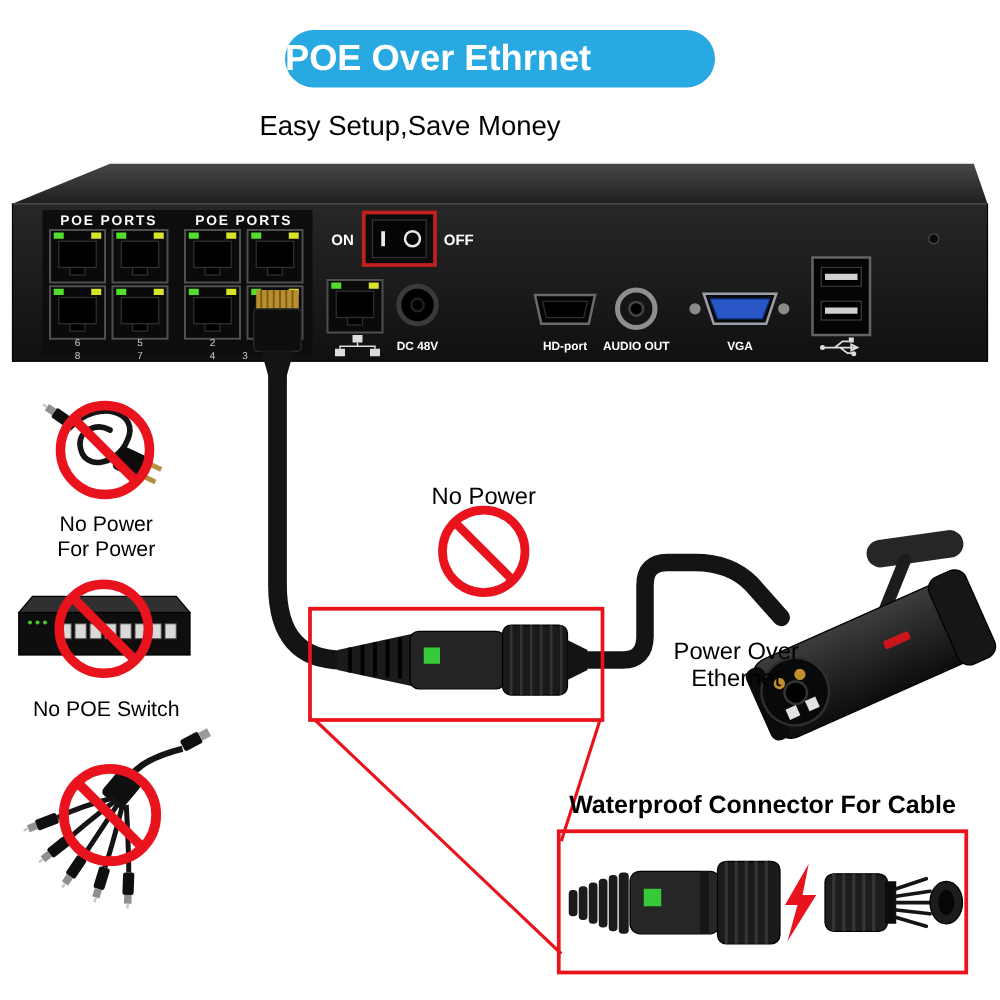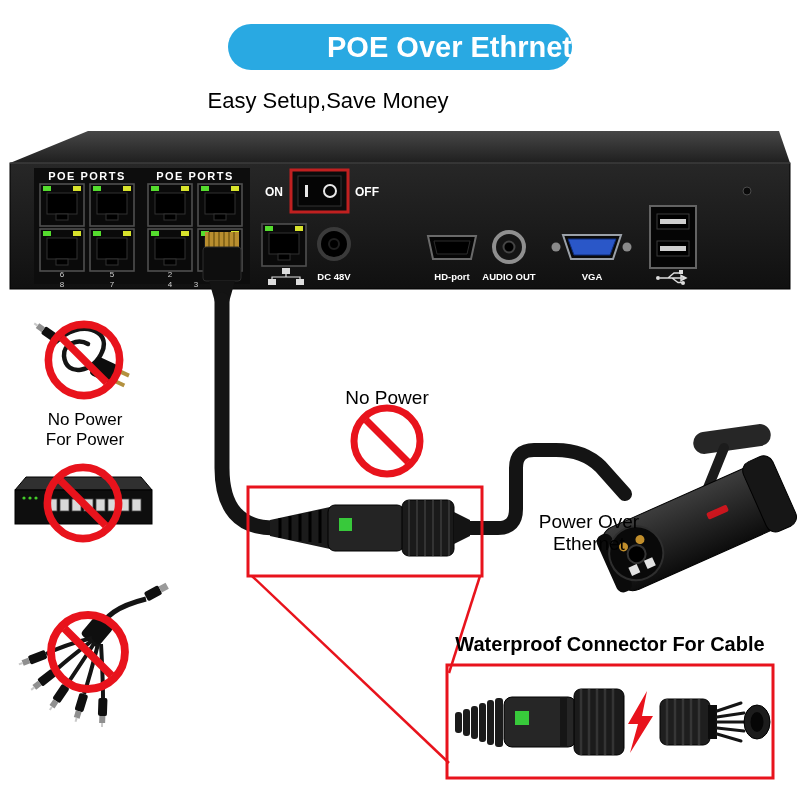--- a/index.html
+++ b/index.html
@@ -10,21 +10,21 @@
     --vga_blue:#2a57c8;
     --indicator_green:#38c93b;
   }
   html,body{margin:0;padding:0;background:#fff;}
   .stage{position:relative;width:800px;height:800px;background:#fff;overflow:hidden;
          font-family:"Liberation Sans",sans-serif;color:#000;}
   .stage svg{position:absolute;left:0;top:0;}
   .label{position:absolute;text-align:center;line-height:1.15;}
   .banner{position:absolute;left:228px;top:24px;width:344px;height:46px;line-height:46px;
           background:var(--banner_blue);color:#fff;font-weight:bold;font-size:29px;
-          text-align:right;border-radius:23px;}
+          text-align:left;border-radius:23px;}
   .subtitle{left:0;top:88px;width:656px;font-size:22px;}
   .t17{font-size:17px;}
   .t19{font-size:19px;}
   .wtitle{left:440px;top:633px;width:340px;font-size:20px;font-weight:bold;}
   
   text{font-family:"Liberation Sans",sans-serif;}
   .nvrlabel{fill:#fff;font-weight:bold;font-size:11px;letter-spacing:1.5px;}
   .nvrlabel2{fill:#fff;font-weight:bold;font-size:12px;}
   .nvrlabel2s{fill:#fff;font-weight:bold;font-size:9.5px;}
   .nvrnum{fill:#cfcfcf;font-size:8px;text-anchor:middle;}
@@ -281,20 +281,21 @@
   <span>POE Over Ethrnet</span>
 </div>
 
 <div class="label subtitle">Easy Setup,Save Money</div>
 
 <div class="label t17" style="left:10px;top:410px;width:150px;">
   <div>No Power</div>
   <div>For Power</div>
 </div>
 
+<div class="label t17" style="left:4px;top:558px;width:162px;">No POE Switch</div>
 
 
 <div class="label t19" style="left:316px;top:387px;width:142px;">No Power</div>
 
 <div class="label wtitle">Waterproof Connector For Cable</div>
 
 <div class="label t19" style="left:506px;top:511px;width:166px;">
   <div>Power Over</div>
   <div>Ethernet</div>
 </div>

